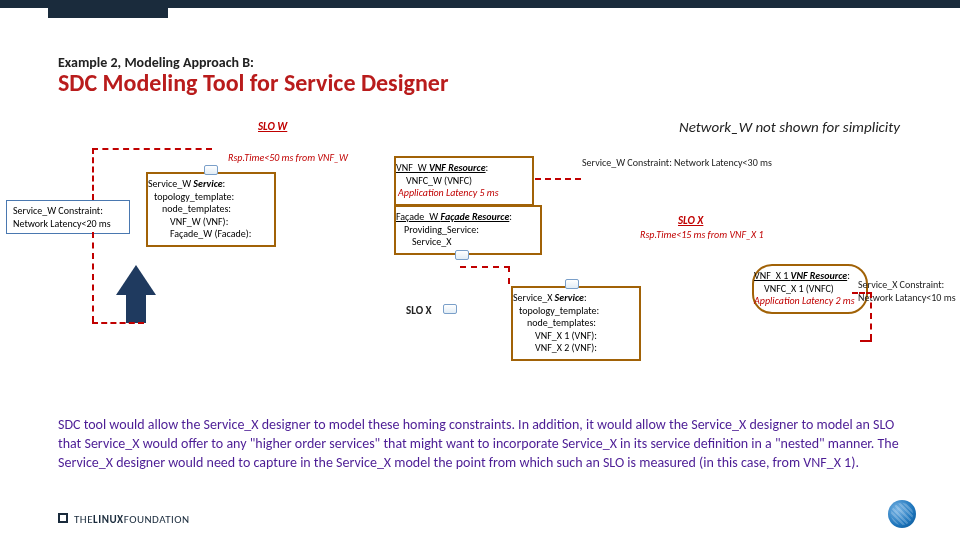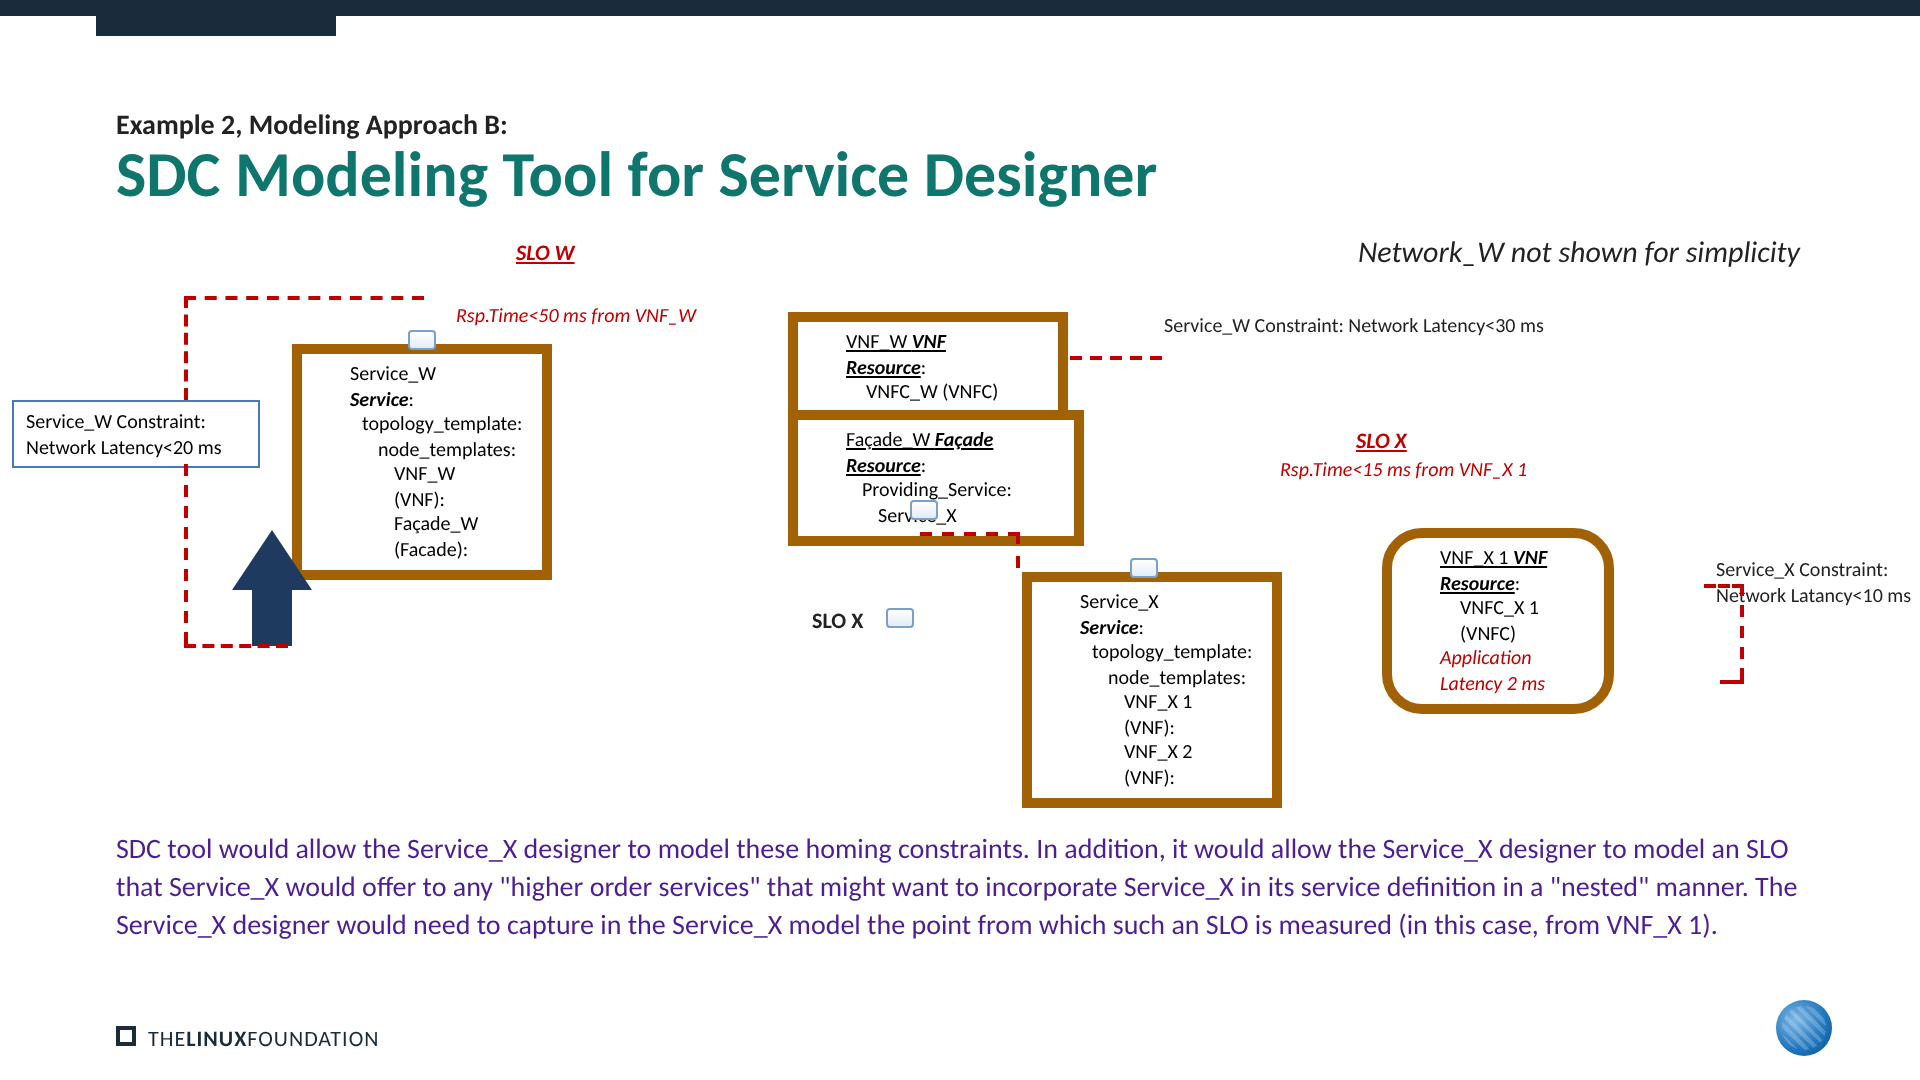--- a/index.html
+++ b/index.html
@@ -1,24 +1,24 @@
 <!DOCTYPE html>
 <html><head>
 <meta charset="utf-8">
 <style>
   * { box-sizing: border-box; margin: 0; padding: 0; }
   html, body { width: 960px; height: 540px; font-family: Calibri, Arial, sans-serif; background: #fff; overflow: hidden; }
   .slide { position: relative; width: 960px; height: 540px; }
   .topbar { position: absolute; top: 0; left: 0; width: 960px; height: 8px; background: #1a2b3c; }
   .topnotch { position: absolute; top: 8px; left: 48px; width: 120px; height: 10px; background: #1a2b3c; }
   .eyebrow { position: absolute; top: 54px; left: 58px; font-size: 14px; font-weight: 700; color: #222; }
-  .title { position: absolute; top: 68px; left: 58px; font-size: 32px; font-weight: 700; color: #0f766e; }
+  .title { position: absolute; top: 68px; left: 58px; font-size: 24px; font-weight: 700; color: #b91c1c; }
   .subtitle { position: absolute; top: 118px; right: 60px; font-size: 15px; font-style: italic; color: #222; }
 
-  .box { position: absolute; border: 5px solid #a16207; background: #fff; font-size: 10px; line-height: 1.25; padding: 4px 24px; }
+  .box { position: absolute; border: 2px solid #a16207; background: #fff; font-size: 10px; line-height: 1.25; padding: 4px 0; }
   .box .emph { font-style: italic; font-weight: 700; }
   .box u { text-decoration: underline; }
   .red { color: #c00000; font-style: italic; }
 
   .handle { position: absolute; width: 14px; height: 10px; border: 1px solid #7a9fc9; border-radius: 2px; background: linear-gradient(#fff,#e2edf6); }
 
   .constraint-l { position: absolute; border: 1px solid #4a78b0; background: #fff; font-size: 10px; padding: 3px 6px; }
   .constraint-r { position: absolute; font-size: 10px; color: #222; }
 
   
@@ -99,21 +99,21 @@
     <div style="padding-left:6px">topology_template:</div>
     <div style="padding-left:14px">node_templates:</div>
     <div style="padding-left:22px">VNF_X 1 (VNF):</div>
     <div style="padding-left:22px">VNF_X 2 (VNF):</div>
   </div>
   <div class="handle" style="left:565px; top:279px;"></div>
 
   <div class="slox-lbl" style="left:406px; top:304px;">SLO X</div>
   <div class="handle" style="left:443px; top:304px;"></div>
 
-  <div class="box" style="left:691px; top:264px; width:116px;border-radius:20px;">
+  <div class="box" style="left:752px; top:264px; width:116px;border-radius:20px;">
     <div><u><span>VNF_X 1 </span><span class="emph">VNF Resource</span></u><span>:</span></div>
     <div style="padding-left:10px">VNFC_X 1 (VNFC)</div>
     <div class="red">Application Latency 2 ms</div>
   </div>
 
 
   <div class="constraint-r" style="left:858px; top:278px; width:100px;">Service_X Constraint: Network Latancy&lt;10 ms</div>
 
   <div class="dash h" style="left:92px; top:148px; width:120px;"></div>
   <div class="dash v" style="left:92px; top:148px; height:52px;"></div>

